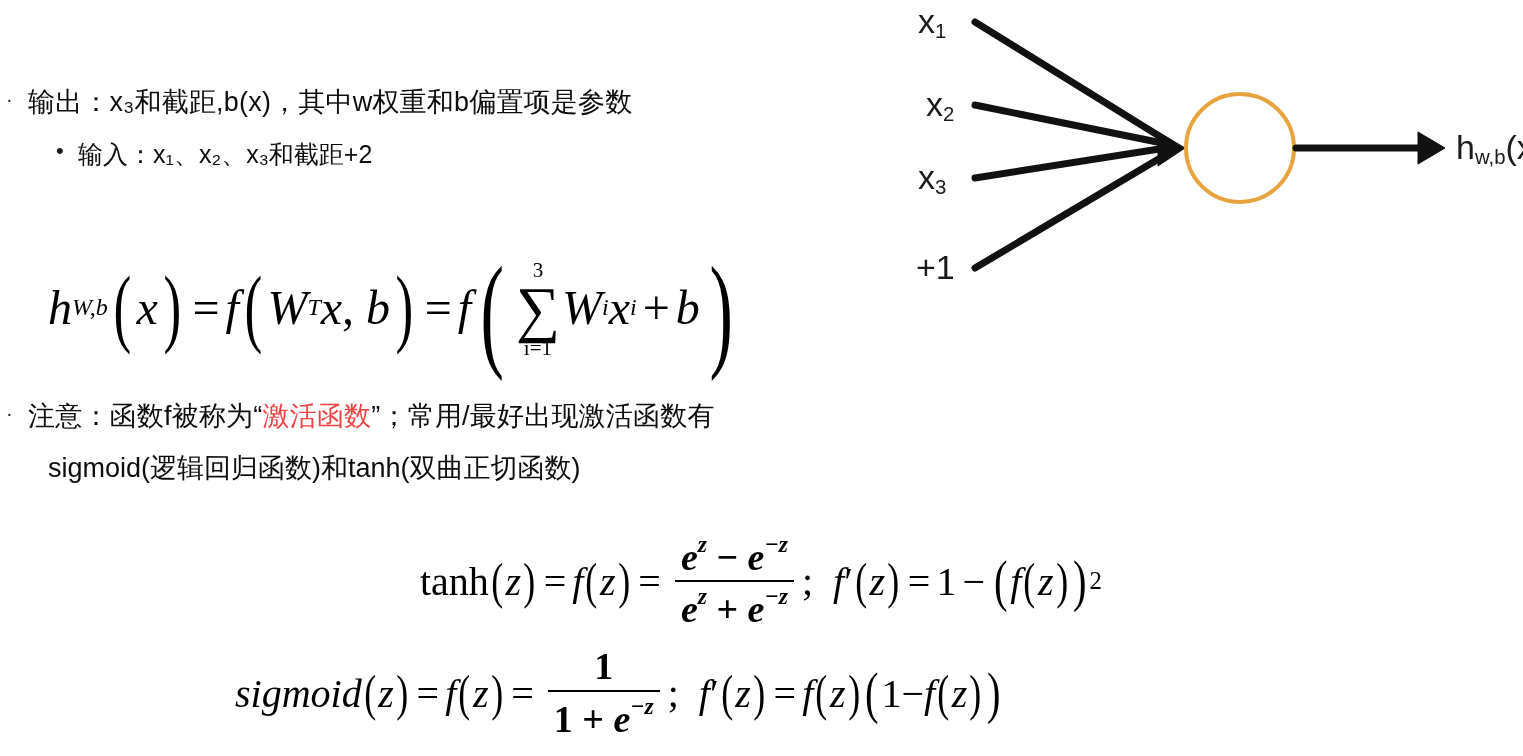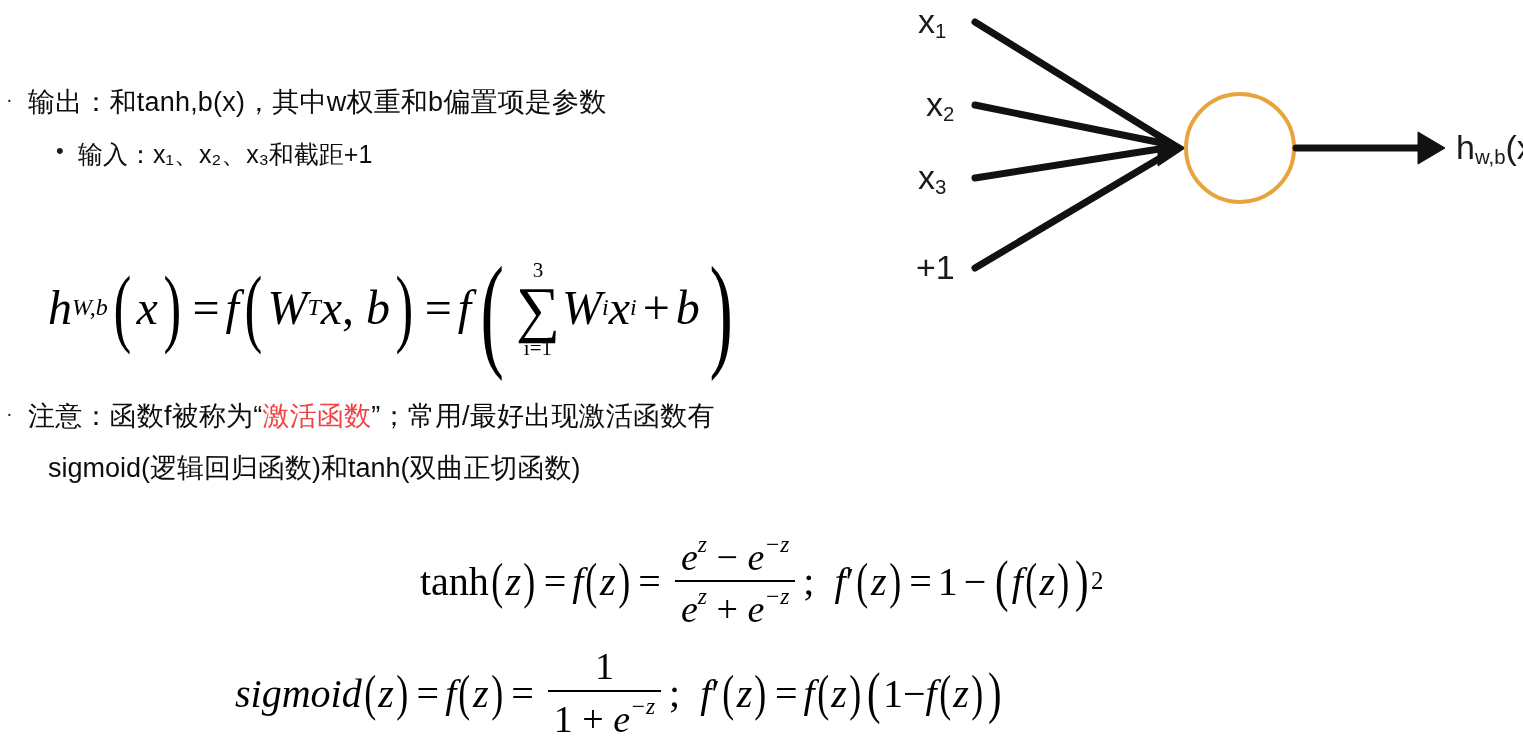--- a/index.html
+++ b/index.html
@@ -124,20 +124,21 @@
   .formula-sigmoid { left: 235px; top: 644px; }
   .it { font-style: italic; }
   .up { font-style: normal; }
   .frac {
     display: inline-flex;
     flex-direction: column;
     align-items: center;
     vertical-align: middle;
     margin: 0 8px;
     font-size: 0.95em;
+    font-weight: bold;
   }
   .frac .num, .frac .den {
     padding: 1px 6px;
     line-height: 1.15;
   }
   .frac .bar {
     width: 100%;
     height: 2px;
     background: #000;
   }
@@ -172,26 +173,26 @@
     font-size: 34px;
     color: #1a1a1a;
   }
   .dg-label sub { font-size: 0.6em; vertical-align: -0.25em; }
 </style>
 </head>
 <body>
 
 <div class="bullet-l1" style="left:6px; top:84px;">
   <span class="dot">·</span>
-  <span class="txt">输出：和tanh,b(x)，其中w权重和b偏置项是参数</span>
+  <span class="txt">输出：x₃和截距,b(x)，其中w权重和b偏置项是参数</span>
 </div>
 
 <div class="bullet-l2" style="left:56px; top:138px;">
   <span class="dot">•</span>
-  <span class="txt">输入：x₁、x₂、x₃和截距+1</span>
+  <span class="txt">输入：x₁、x₂、x₃和截距+2</span>
 </div>
 
 <div class="formula-main">
   <span class="var">h</span><span class="sub">W,b</span>
   <span class="paren-big">(</span><span class="var">x</span><span class="paren-big">)</span>
   <span class="up" style="margin:0 6px;">=</span>
   <span class="var">f</span>
   <span class="paren-big">(</span><span class="var">W</span><span class="sup">T</span><span class="var">x</span><span class="up">,</span>&nbsp;<span class="var">b</span><span class="paren-big">)</span>
   <span class="up" style="margin:0 6px;">=</span>
   <span class="var">f</span>

